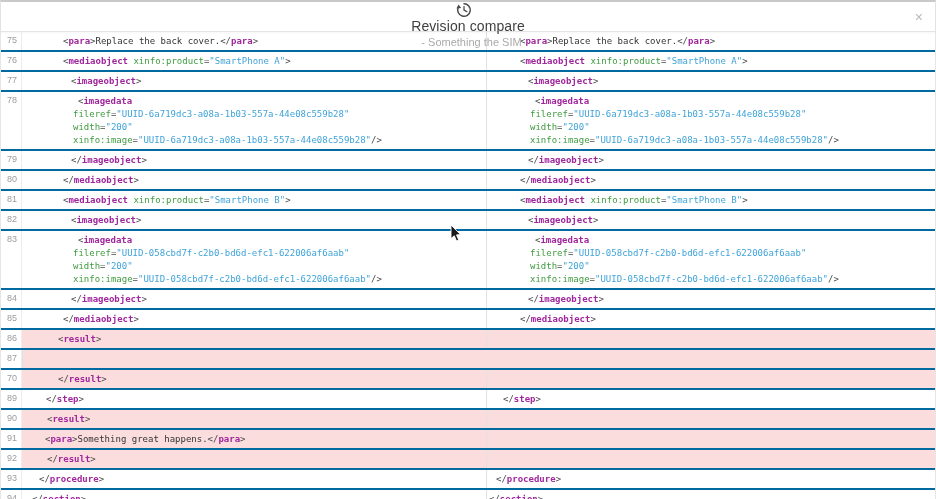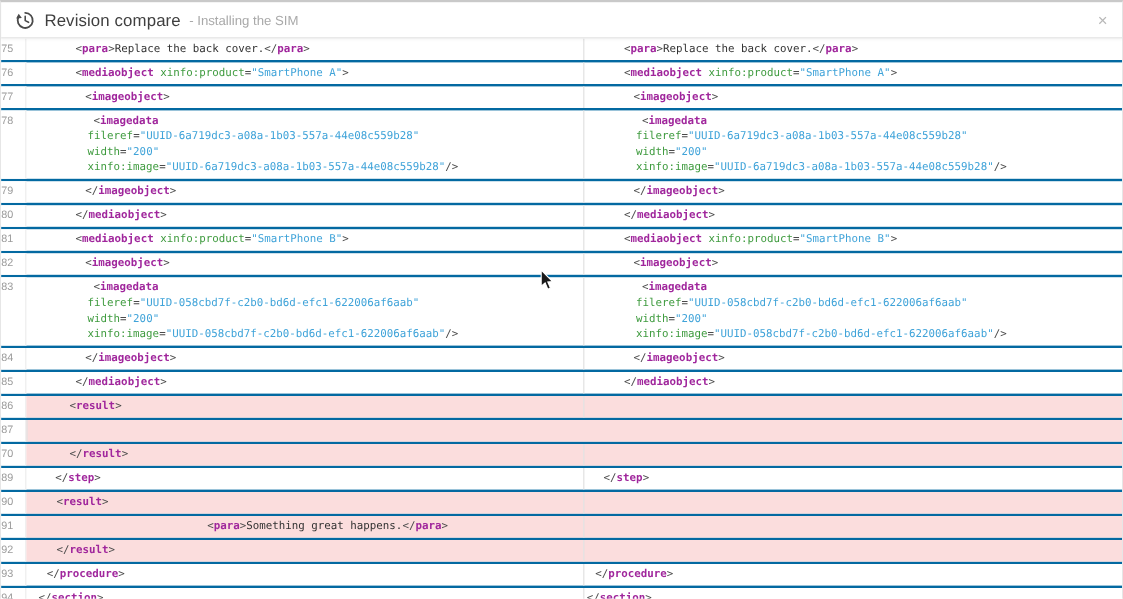--- a/index.html
+++ b/index.html
@@ -4,32 +4,32 @@
 <style>
   * { margin:0; padding:0; box-sizing:border-box; }
   html,body { width:936px; height:499px; overflow:hidden; background:#f5f5f5;
               font-family:"Liberation Sans", sans-serif; }
   .app { width:936px; height:499px; background:#f5f5f5; position:relative;
          border-top:2px solid #c9c9c9; border-left:1px solid #e6e6e6; border-right:1px solid #e6e6e6; }
 
   
   .hdr { height:30px; background:#ffffff; border-bottom:1px solid #e4e4e4;
          display:flex; align-items:center; padding:0 12px; position:relative;
-         box-shadow:0 1px 2px rgba(0,0,0,0.04); }
+         box-shadow:0 1px 2px rgba(0,0,0,0.04);flex-direction:column; }
   .hdr .hicon { width:16px; height:16px; margin-right:8px; display:inline-flex; }
   .hdr h1 { font-size:14px; font-weight:400; color:#3f3f3f; letter-spacing:0.1px; }
   .hdr .sub { font-size:11px; color:#a9a9a9; margin-left:7px; padding-top:2px; }
   .closebtn { position:absolute; right:8px; top:4px; border:none; background:none;
               color:#b8b8b8; font-size:14px; line-height:1; cursor:pointer; padding:4px; }
 
   
   .diff { background:#fff; }
   .row { display:flex; align-items:stretch; border-top:2px solid #0369a1; background:#fff; }
   .row:first-child { border-top:none; }
-  .gutter { width:21px; flex:0 0 21px; text-align:left; padding:3px 4px 2px 0;
+  .gutter { width:21px; flex:0 0 21px; text-align:right; padding:3px 4px 2px 0;
             font-size:9px; color:#9b9b9b; background:#fff; border-right:1px solid #ededed; }
   .cell { padding:3px 0 2px 0; overflow:hidden; }
   .cell.left  { width:464px; flex:0 0 464px; }
   .cell.right { flex:1 1 auto; border-left:1px solid #e2e2e2; }
   .cell.removed { background:var(--c-removed); }
   .codeline { font-family:"DejaVu Sans Mono", monospace; font-size:9px; line-height:13px;
               white-space:pre; min-height:13px; }
   .tk-p { color:var(--c-punct); }
   .tk-t { color:var(--c-tag); font-weight:bold; }
   .tk-a { color:var(--c-attr); }
@@ -45,21 +45,21 @@
 <div class="app">
   <div class="hdr">
     <span class="hicon">
       <svg viewBox="0 0 16 16" width="16" height="16">
         <path d="M8 1.7 A6.3 6.3 0 1 1 2.3 5.3" fill="none" stroke="#4a4a4a" stroke-width="1.5" stroke-linecap="round"></path>
         <polygon points="0.4,6.4 5.2,6.0 2.6,2.4" fill="#4a4a4a"></polygon>
         <path d="M8 4.6 L8 8.2 L10.8 9.6" fill="none" stroke="#4a4a4a" stroke-width="1.3" stroke-linecap="round"></path>
       </svg>
     </span>
     <h1>Revision compare</h1>
-    <span class="sub">- Installing the SIM</span>
+    <span class="sub">- Something the SIM</span>
     <button class="closebtn">×</button>
   </div>
 
   <div class="diff" id="diff">
       <div class="row">
         <div class="gutter">75</div>
         <div class="cell left">
           <div class="codeline" style="padding-left: 41px;"><span class="tk-p">&lt;</span><span class="tk-t">para</span><span class="tk-p">&gt;</span><span class="tk-x">Replace the back cover.</span><span class="tk-p">&lt;/</span><span class="tk-t">para</span><span class="tk-p">&gt;</span></div>
         </div>
         <div class="cell right">
@@ -206,21 +206,21 @@
         <div class="cell left removed">
           <div class="codeline" style="padding-left: 25px;"><span class="tk-p">&lt;</span><span class="tk-t">result</span><span class="tk-p">&gt;</span></div>
         </div>
         <div class="cell right removed">
           <div class="codeline" style="padding-left: 2px;"></div>
         </div>
       </div>
       <div class="row">
         <div class="gutter">91</div>
         <div class="cell left removed">
-          <div class="codeline" style="padding-left: 38px; text-align: center;"><span class="tk-p">&lt;</span><span class="tk-t">para</span><span class="tk-p">&gt;</span><span class="tk-x">Something great happens.</span><span class="tk-p">&lt;/</span><span class="tk-t">para</span><span class="tk-p">&gt;</span></div>
+          <div class="codeline" style="padding-left: 23px;"><span class="tk-p">&lt;</span><span class="tk-t">para</span><span class="tk-p">&gt;</span><span class="tk-x">Something great happens.</span><span class="tk-p">&lt;/</span><span class="tk-t">para</span><span class="tk-p">&gt;</span></div>
         </div>
         <div class="cell right removed">
           <div class="codeline" style="padding-left: 2px;"></div>
         </div>
       </div>
       <div class="row">
         <div class="gutter">92</div>
         <div class="cell left removed">
           <div class="codeline" style="padding-left: 25px;"><span class="tk-p">&lt;/</span><span class="tk-t">result</span><span class="tk-p">&gt;</span></div>
         </div>

